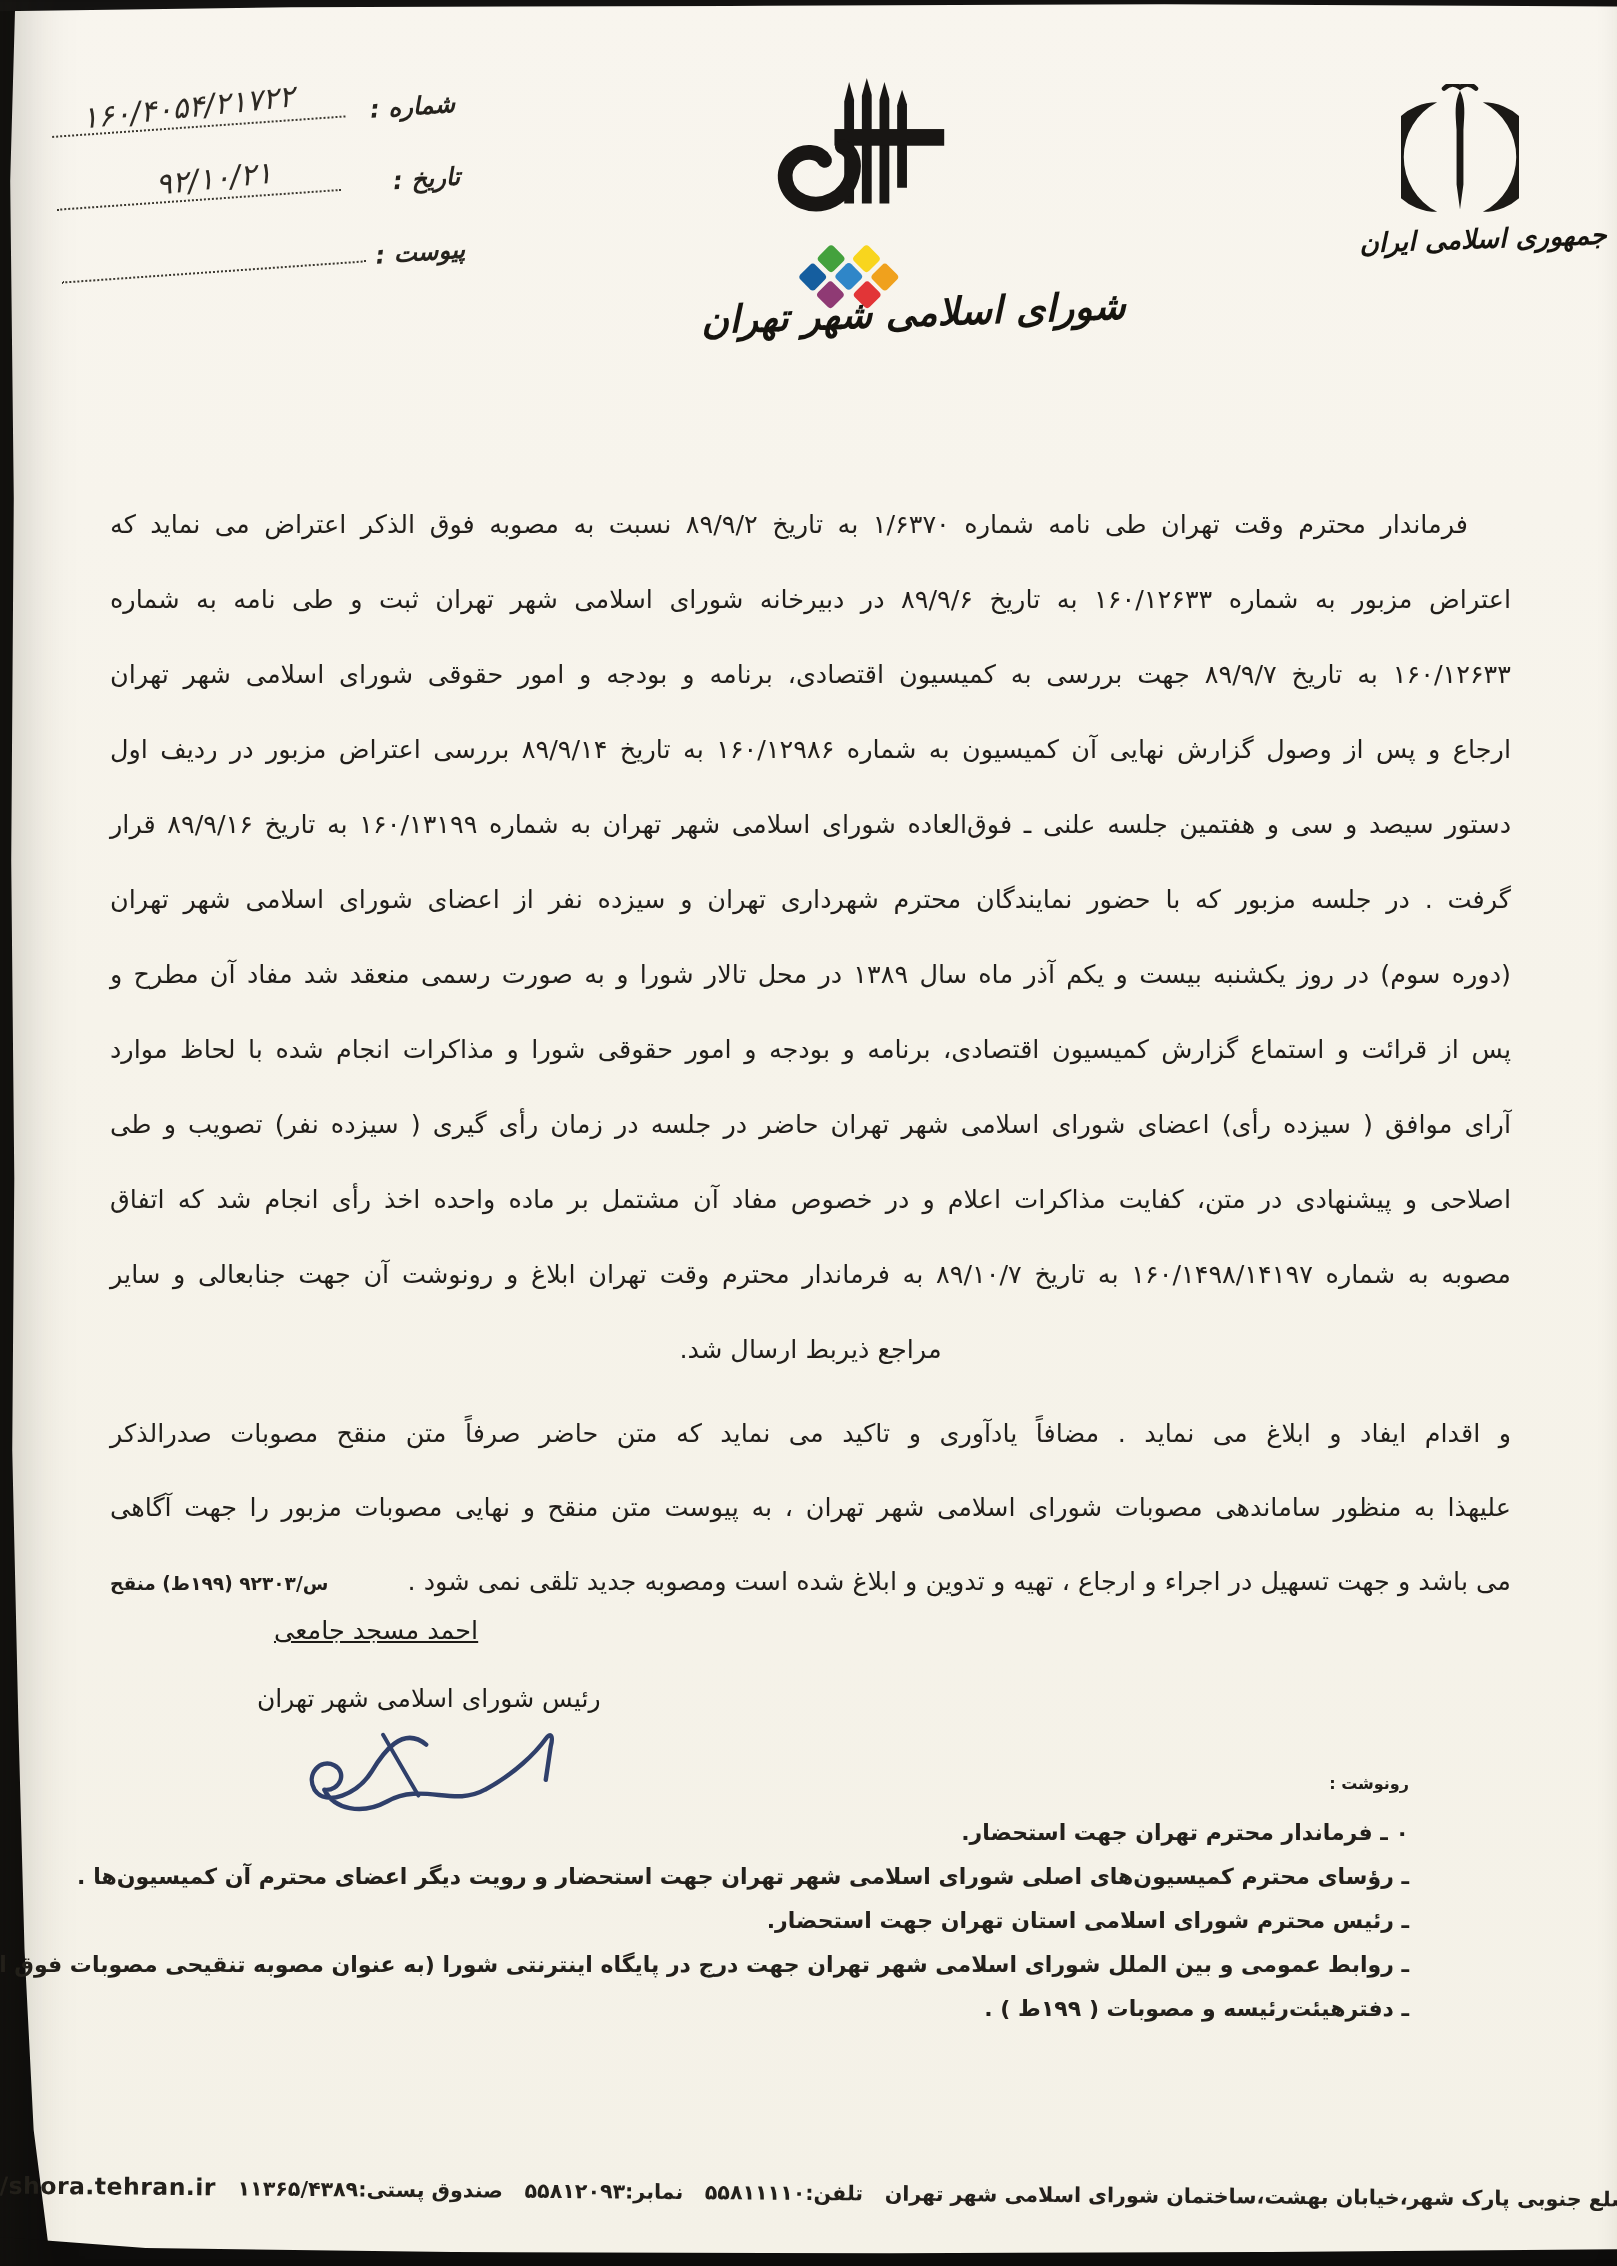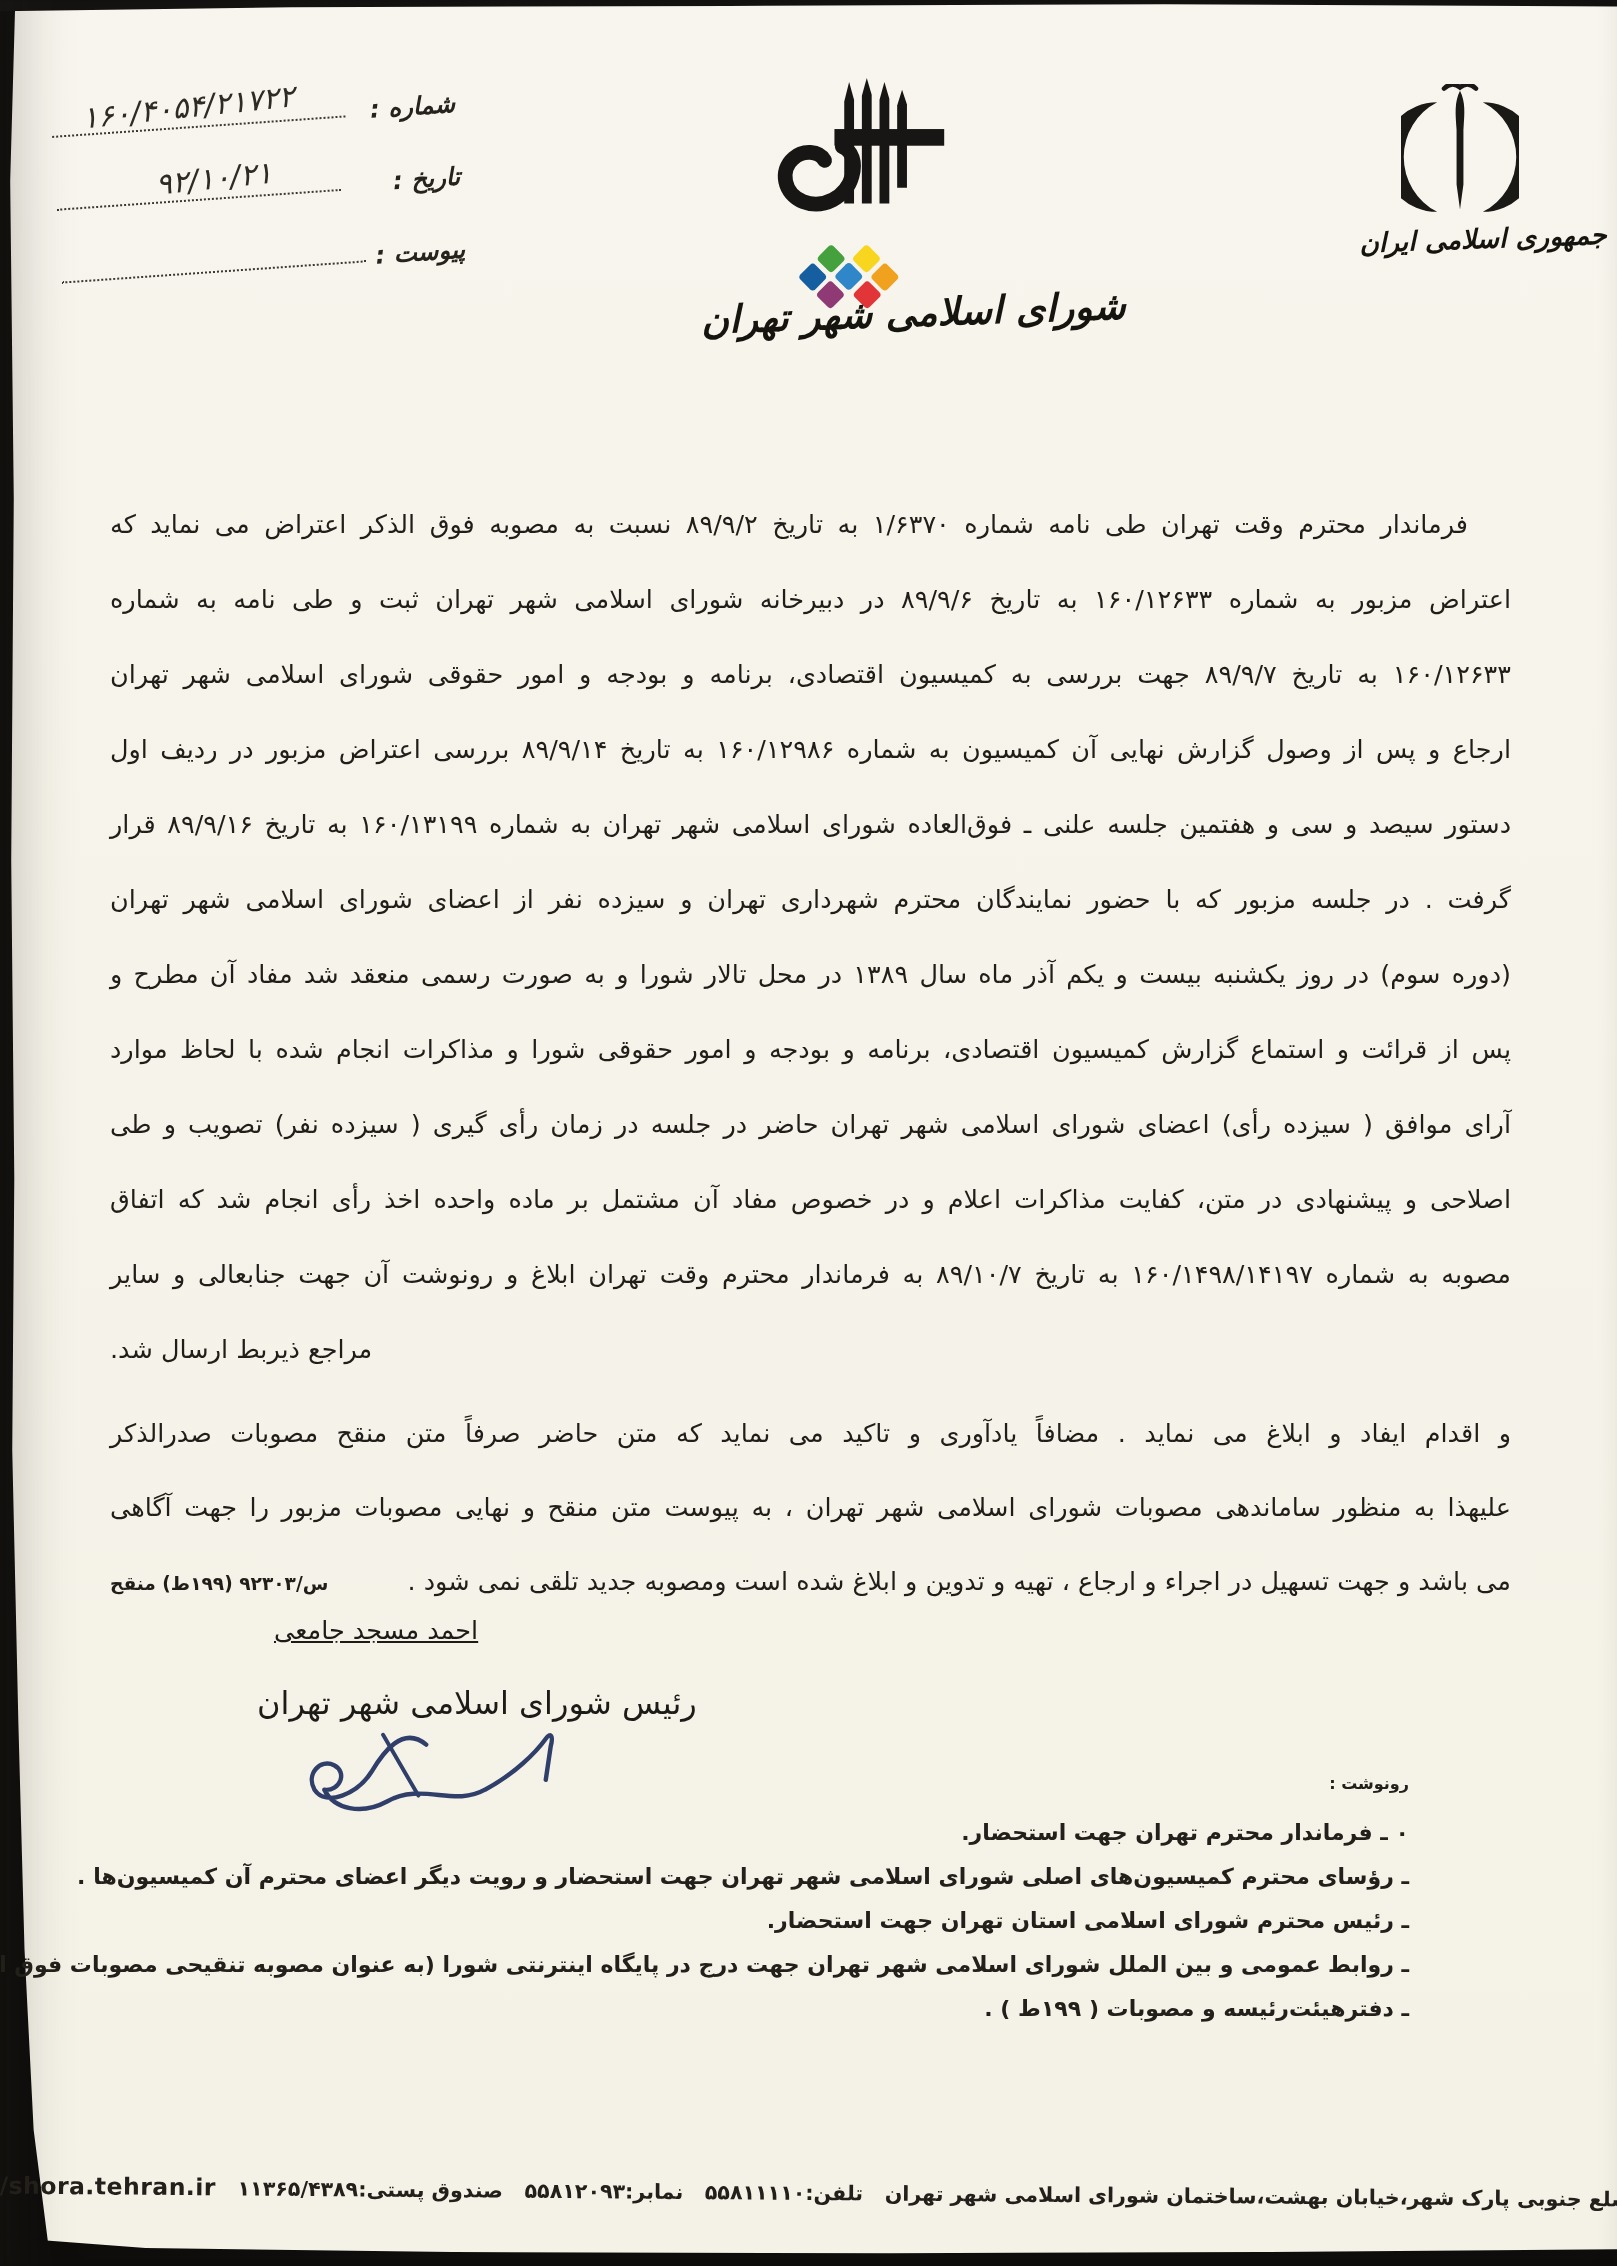--- a/index.html
+++ b/index.html
@@ -35,28 +35,28 @@
   .tiles{position:absolute;left:17.6px;top:17.6px;display:grid;grid-template-columns:repeat(3,20.6px);grid-template-rows:repeat(3,20.6px);gap:4.9px;transform:rotate(45deg);}
   .tile{width:20.6px;height:20.6px;border-radius:3.9px;}
   .tile.empty{background:transparent;}
   .council-name{position:absolute;left:0;top:214px;width:372px;font-size:38px;font-weight:bold;font-style:italic;color:#16140f;white-space:nowrap;transform:rotate(-2deg);}
   .state{position:absolute;left:1358px;top:84px;width:250px;text-align:center;}
   .state-name{position:absolute;top:139px;right:0;width:250px;font-size:26.5px;font-weight:bold;font-style:italic;color:#16140f;white-space:nowrap;transform:rotate(-2deg);}
   
   .body-text{position:absolute;right:106px;left:110px;top:487px;direction:rtl;font-size:25.5px;color:#211e1a;}
   .bline{line-height:75px;height:75px;text-align:justify;text-align-last:justify;text-justify:inter-word;white-space:nowrap;}
   .p1 .bline:first-child{padding-right:43px;}
-  .last-line{line-height:75px;height:75px;text-align:left;}
+  .last-line{line-height:75px;height:75px;text-align:center;}
   .p2{position:absolute;right:106px;left:110px;top:1396px;direction:rtl;font-size:25.5px;color:#211e1a;}
   .p2 .bline{line-height:74px;height:74px;}
   .p2-last{display:flex;justify-content:space-between;align-items:baseline;line-height:74px;height:74px;direction:rtl;}
   .ref-code{font-size:18.6px;font-weight:bold;color:#211e1a;white-space:nowrap;}
   
   .sig-name{position:absolute;left:274px;top:1615px;font-size:25.5px;direction:rtl;color:#1d1b17;text-decoration:underline;}
-  .sig-title{position:absolute;left:257px;top:1684px;font-size:32px;direction:rtl;color:#1d1b17;}
+  .sig-title{position:absolute;left:257px;top:1684px;font-size:25px;direction:rtl;color:#1d1b17;}
   .sig-mark{position:absolute;left:289px;top:1723px;}
   
   .cc{position:absolute;right:208px;top:1762px;width:1235px;direction:rtl;text-align:right;color:#23201b;}
   .cc-label{font-size:16px;font-weight:bold;line-height:43px;}
   .cc-items{margin-top:5.9px;}
   .cc-item{font-size:22px;font-weight:bold;line-height:44px;white-space:nowrap;}
   
   .footer{position:absolute;left:57px;right:47px;top:2178px;display:flex;direction:rtl;justify-content:center;align-items:baseline;column-gap:21.6px;font-size:20.6px;font-weight:bold;color:#23201b;white-space:nowrap;transform:rotate(.45deg);}
   .footer .url{font-size:23.5px;letter-spacing:0.5px;}
 </style>

